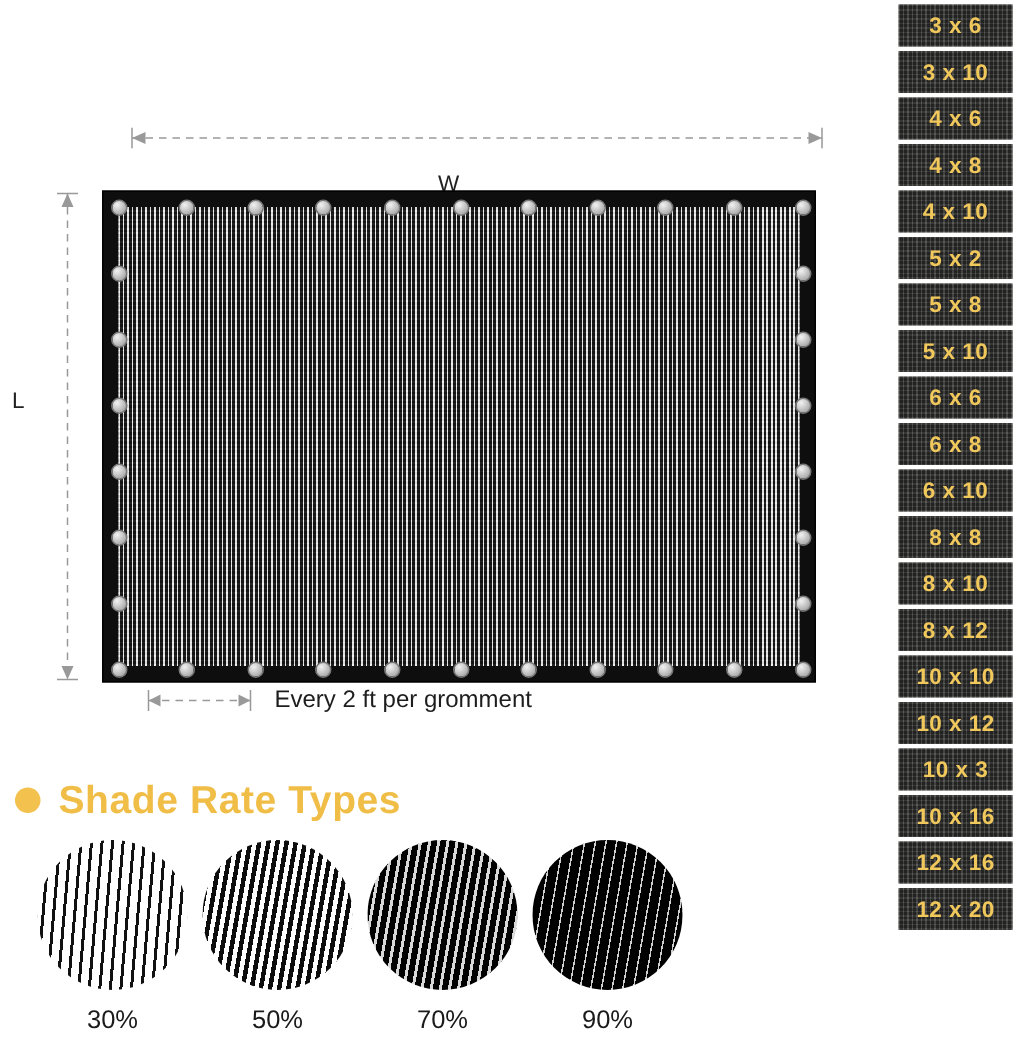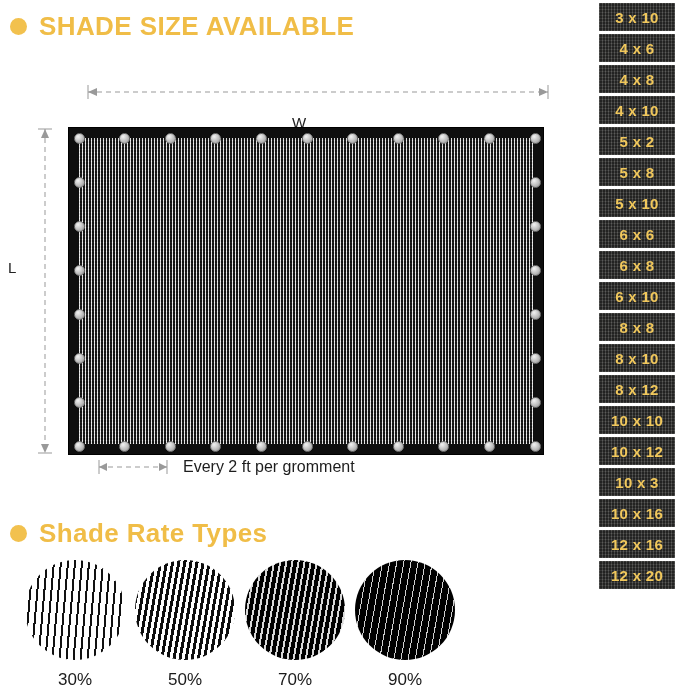--- a/index.html
+++ b/index.html
@@ -221,24 +221,20 @@
     flex: none;
   }
 </style>
 </head>
 <body>
 
 <div id="page">
 
   <div id="left">
 
-    <div id="head-shade-size" class="section-head">
-      <span class="bullet-dot"></span>
-      <span class="section-title">SHADE SIZE AVAILABLE</span>
-    </div>
 
     <div id="diagram">
 
       <div id="w-label">W</div>
 
       <svg id="w-arrow" viewBox="0 0 464 14">
         <line x1="2" y1="0" x2="2" y2="14" stroke="#999" stroke-width="1"></line>
         <line x1="462" y1="0" x2="462" y2="14" stroke="#999" stroke-width="1"></line>
         <line x1="2" y1="7" x2="462" y2="7" stroke="#999" stroke-width="1" stroke-dasharray="5,4"></line>
         <polygon points="2,7 11,3 11,11" fill="#999"></polygon>
@@ -325,20 +321,21 @@
           <div class="rate-label">70%</div>
         </div>
         <div class="rate-item">
           <div class="rate-circle rate-90"></div>
           <div class="rate-label">90%</div>
         </div>
       </div>
   </div>
 
   <div id="size-list">
+      <div class="size-chip">3 x 6</div>
       <div class="size-chip">3 x 10</div>
       <div class="size-chip">4 x 6</div>
       <div class="size-chip">4 x 8</div>
       <div class="size-chip">4 x 10</div>
       <div class="size-chip">5 x 2</div>
       <div class="size-chip">5 x 8</div>
       <div class="size-chip">5 x 10</div>
       <div class="size-chip">6 x 6</div>
       <div class="size-chip">6 x 8</div>
       <div class="size-chip">6 x 10</div>

